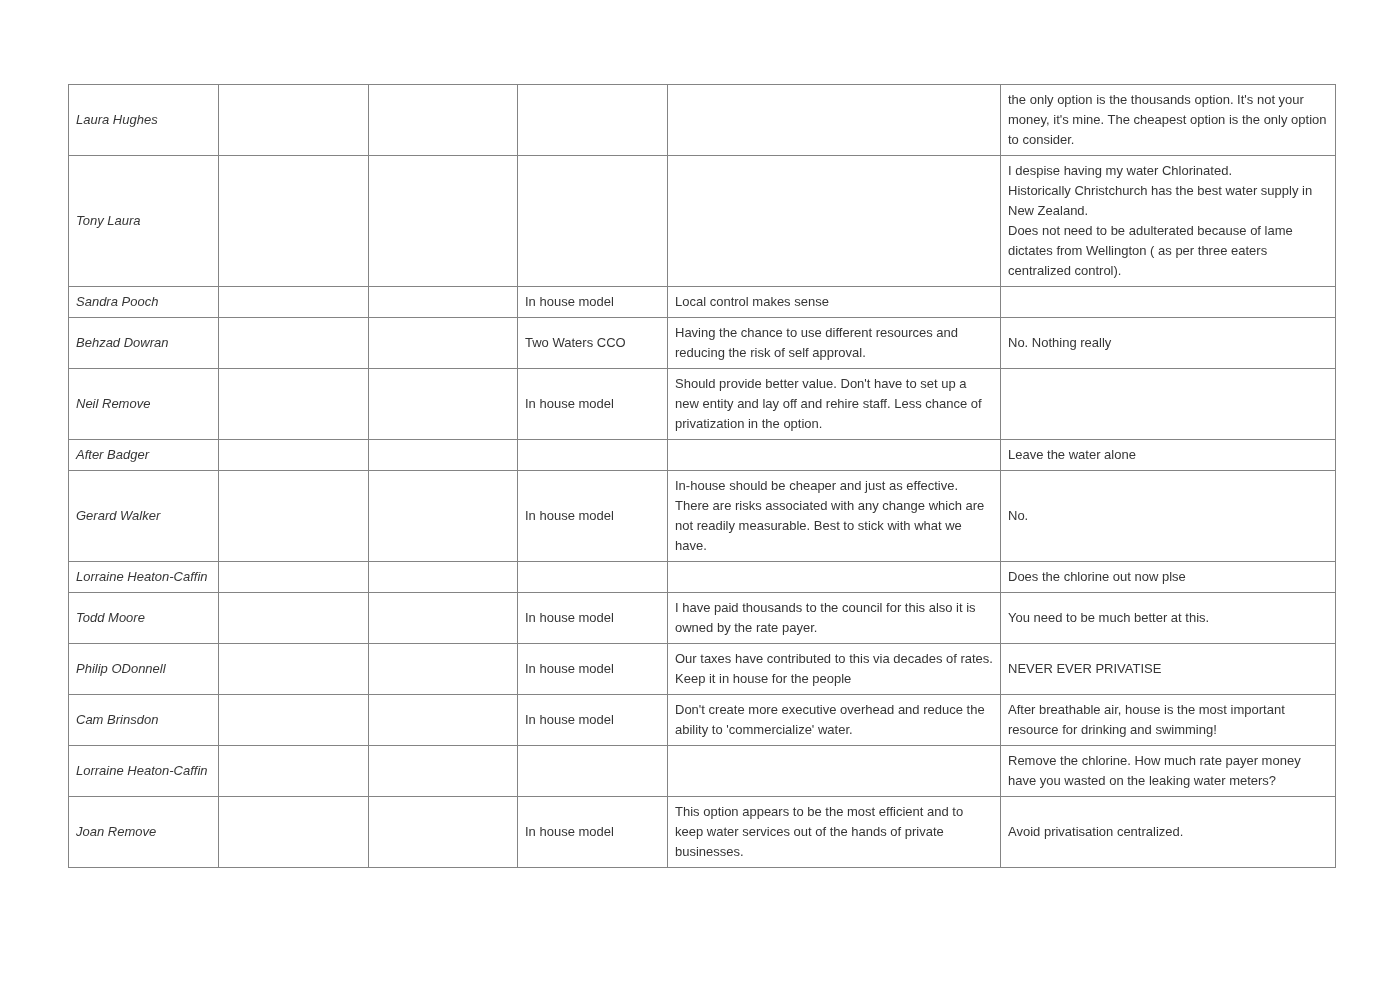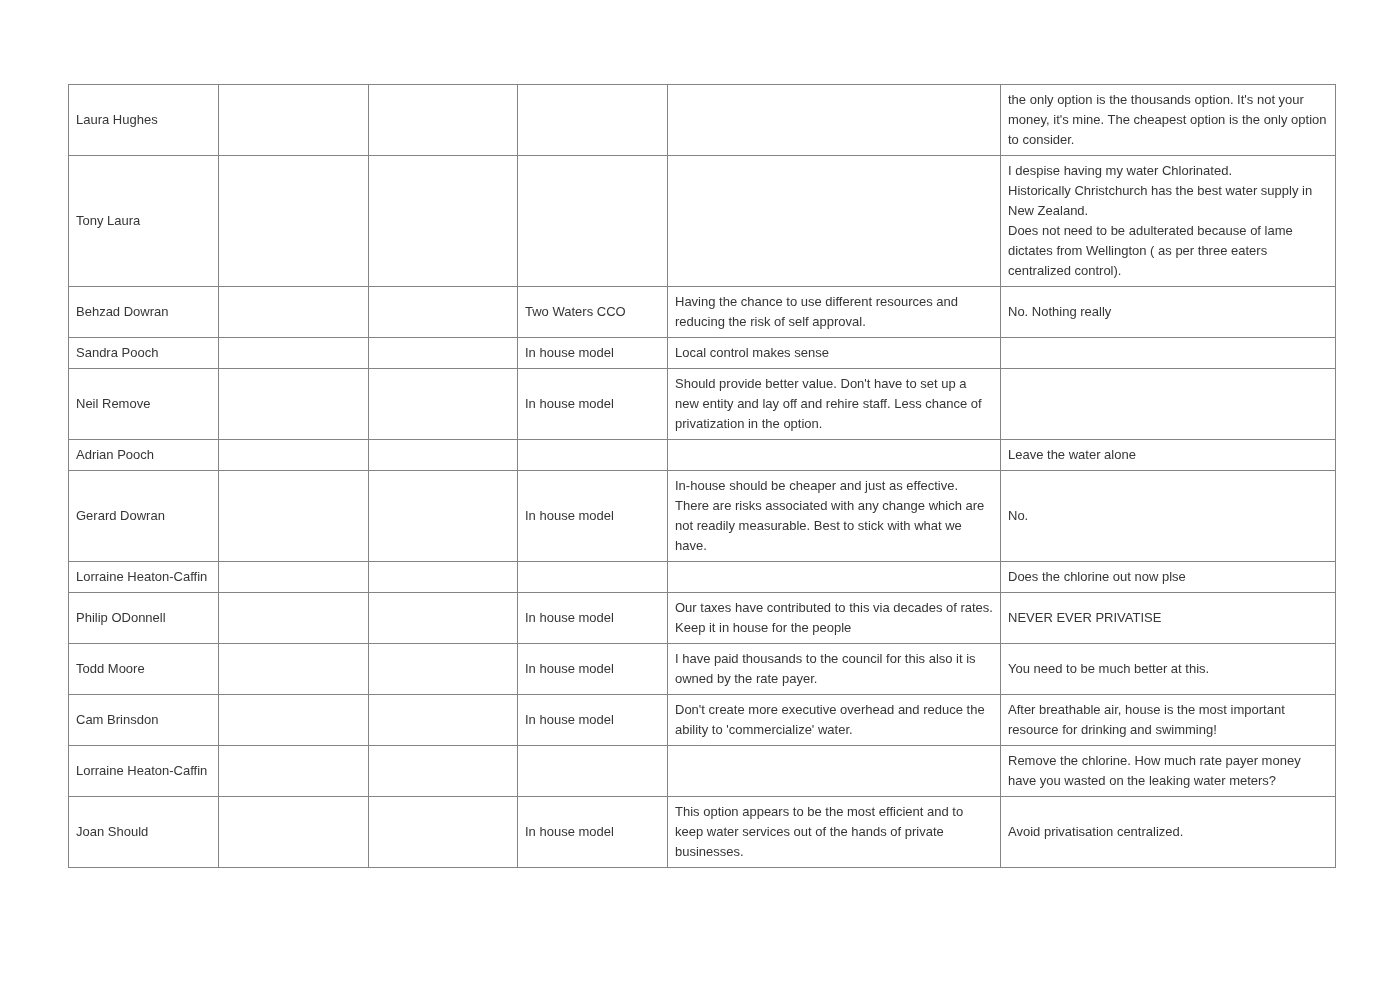--- a/index.html
+++ b/index.html
@@ -38,21 +38,21 @@
     white-space: pre-line;
     overflow: hidden;
     color: #363636;
   }
   col.c-name   { width: 150px; }
   col.c-empty1 { width: 150px; }
   col.c-empty2 { width: 149px; }
   col.c-model  { width: 150px; }
   col.c-reason { width: 333px; }
   col.c-comment{ width: 335px; }
-  td.cell-name { white-space: nowrap; }
+  td.cell-name { white-space: nowrap; font-style: italic; }
 </style>
 </head>
 <body>
 
 <div class="page">
   <table class="responses">
     <colgroup>
       <col class="c-name">
       <col class="c-empty1">
       <col class="c-empty2">
@@ -73,101 +73,101 @@
           <td class="cell-name">Tony Laura</td>
           <td class="cell-empty1"></td>
           <td class="cell-empty2"></td>
           <td class="cell-model"></td>
           <td class="cell-reason"></td>
           <td class="cell-comment">I despise having my water Chlorinated.
 Historically Christchurch has the best water supply in New Zealand.
 Does not need to be adulterated because of lame dictates from Wellington ( as per three eaters centralized control).</td>
         </tr>
         <tr>
+          <td class="cell-name">Sandra Pooch</td>
+          <td class="cell-empty1"></td>
+          <td class="cell-empty2"></td>
+          <td class="cell-model">In house model</td>
+          <td class="cell-reason">Local control makes sense</td>
+          <td class="cell-comment"></td>
+        </tr>
+        <tr>
           <td class="cell-name">Behzad Dowran</td>
           <td class="cell-empty1"></td>
           <td class="cell-empty2"></td>
           <td class="cell-model">Two Waters CCO</td>
           <td class="cell-reason">Having the chance to use different resources and reducing the risk of self approval.</td>
           <td class="cell-comment">No. Nothing really</td>
-        </tr>
-        <tr>
-          <td class="cell-name">Sandra Pooch</td>
-          <td class="cell-empty1"></td>
-          <td class="cell-empty2"></td>
-          <td class="cell-model">In house model</td>
-          <td class="cell-reason">Local control makes sense</td>
-          <td class="cell-comment"></td>
         </tr>
         <tr>
           <td class="cell-name">Neil Remove</td>
           <td class="cell-empty1"></td>
           <td class="cell-empty2"></td>
           <td class="cell-model">In house model</td>
           <td class="cell-reason">Should provide better value. Don't have to set up a new entity and lay off and rehire staff. Less chance of privatization in the option.</td>
           <td class="cell-comment"></td>
         </tr>
         <tr>
-          <td class="cell-name">Adrian Pooch</td>
+          <td class="cell-name">After Badger</td>
           <td class="cell-empty1"></td>
           <td class="cell-empty2"></td>
           <td class="cell-model"></td>
           <td class="cell-reason"></td>
           <td class="cell-comment">Leave the water alone</td>
         </tr>
         <tr>
-          <td class="cell-name">Gerard Dowran</td>
+          <td class="cell-name">Gerard Walker</td>
           <td class="cell-empty1"></td>
           <td class="cell-empty2"></td>
           <td class="cell-model">In house model</td>
           <td class="cell-reason">In-house should be cheaper and just as effective. There are risks associated with any change which are not readily measurable. Best to stick with what we have.</td>
           <td class="cell-comment">No.</td>
         </tr>
         <tr>
           <td class="cell-name">Lorraine Heaton-Caffin</td>
           <td class="cell-empty1"></td>
           <td class="cell-empty2"></td>
           <td class="cell-model"></td>
           <td class="cell-reason"></td>
           <td class="cell-comment">Does the chlorine out now plse</td>
         </tr>
         <tr>
+          <td class="cell-name">Todd Moore</td>
+          <td class="cell-empty1"></td>
+          <td class="cell-empty2"></td>
+          <td class="cell-model">In house model</td>
+          <td class="cell-reason">I have paid thousands to the council for this also it is owned by the rate payer.</td>
+          <td class="cell-comment">You need to be much better at this.</td>
+        </tr>
+        <tr>
           <td class="cell-name">Philip ODonnell</td>
           <td class="cell-empty1"></td>
           <td class="cell-empty2"></td>
           <td class="cell-model">In house model</td>
           <td class="cell-reason">Our taxes have contributed to this via decades of rates. Keep it in house for the people</td>
           <td class="cell-comment">NEVER EVER PRIVATISE</td>
-        </tr>
-        <tr>
-          <td class="cell-name">Todd Moore</td>
-          <td class="cell-empty1"></td>
-          <td class="cell-empty2"></td>
-          <td class="cell-model">In house model</td>
-          <td class="cell-reason">I have paid thousands to the council for this also it is owned by the rate payer.</td>
-          <td class="cell-comment">You need to be much better at this.</td>
         </tr>
         <tr>
           <td class="cell-name">Cam Brinsdon</td>
           <td class="cell-empty1"></td>
           <td class="cell-empty2"></td>
           <td class="cell-model">In house model</td>
           <td class="cell-reason">Don't create more executive overhead and reduce the ability to 'commercialize' water.</td>
           <td class="cell-comment">After breathable air, house is the most important resource for drinking and swimming!</td>
         </tr>
         <tr>
           <td class="cell-name">Lorraine Heaton-Caffin</td>
           <td class="cell-empty1"></td>
           <td class="cell-empty2"></td>
           <td class="cell-model"></td>
           <td class="cell-reason"></td>
           <td class="cell-comment">Remove the chlorine. How much rate payer money have you wasted on the leaking water meters?</td>
         </tr>
         <tr>
-          <td class="cell-name">Joan Should</td>
+          <td class="cell-name">Joan Remove</td>
           <td class="cell-empty1"></td>
           <td class="cell-empty2"></td>
           <td class="cell-model">In house model</td>
           <td class="cell-reason">This option appears to be the most efficient and to keep water services out of the hands of private businesses.</td>
           <td class="cell-comment">Avoid privatisation centralized.</td>
         </tr>
       </tbody>
   </table>
 </div>
 

